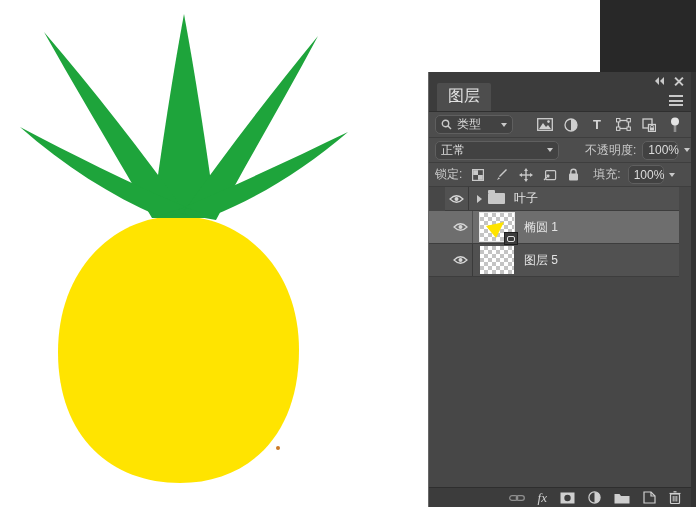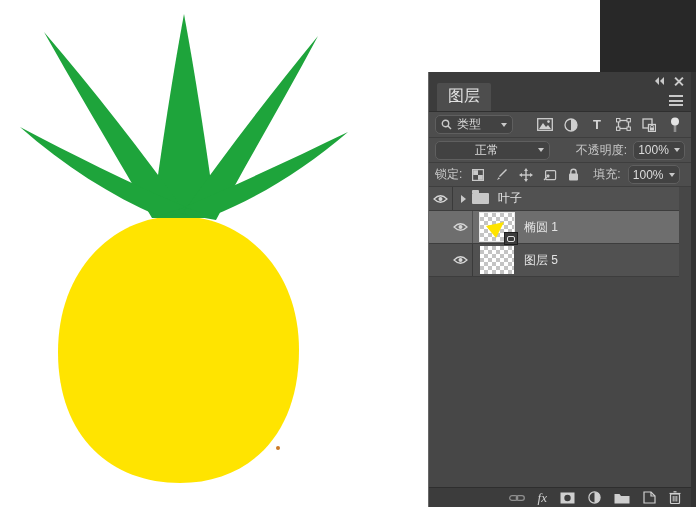--- a/index.html
+++ b/index.html
@@ -18,29 +18,29 @@
   .tabbar { height:22px; background:#3c3c3c; display:flex; align-items:flex-end; padding-left:8px; position:relative; border-bottom:1px solid #2f2f2f; }
   .tab { background:#4d4d4d; padding:3px 11px 4px; font-size:16px; color:#e2e2e2; border-radius:2px 2px 0 0; }
   .menu-btn { position:absolute; right:8px; top:5px; width:14px; height:11px; display:flex; flex-direction:column; justify-content:space-between; }
   .menu-btn i { display:block; height:2px; background:#c9c9c9; }
 
   .hrow { height:26px; background:#4d4d4d; border-bottom:1px solid #3e3e3e; display:flex; align-items:center; padding:0 6px; gap:6px; }
   .well { background:#424242; border:1px solid #5f5f5f; height:19px; display:flex; align-items:center; padding:0 5px; gap:5px; color:#dcdcdc; border-radius:5px; }
   .well .grow { flex:1; }
   .chev { width:0; height:0; border-left:3.5px solid transparent; border-right:3.5px solid transparent; border-top:4px solid #c9c9c9; }
   .lbl { color:#c9c9c9; white-space:nowrap; }
-  .valbox { width:52px; justify-content:center; }
+  .valbox { width:36px; justify-content:space-between; }
 
   .fil-ico { width:20px; height:18px; display:flex; align-items:center; justify-content:center; }
   .lock-ico { width:17px; height:16px; display:flex; align-items:center; justify-content:center; }
 
   .list { height:300px; background:#474747; overflow:hidden; }
   .row { display:flex; align-items:center; background:#515151; border-bottom:1px solid #3d3d3d; margin-right:12px; }
   .row.selected { background:#6e6e6e; }
-  .row.h24 { height:24px; }
+  .row.h24 { height:24px;margin-left:16px; }
   .row.h32 { height:33px;padding-left:20px; }
   .eyecell { width:24px; align-self:stretch; display:flex; align-items:center; justify-content:center; border-right:1px solid rgba(0,0,0,0.28); }
   .expander { width:0; height:0; border-top:4px solid transparent; border-bottom:4px solid transparent; border-left:5px solid #c9c9c9; margin:0 6px 0 8px; }
   .folder { width:17px; height:11px; background:#c8c8c8; border-radius:1px; position:relative; margin-right:9px; }
   .folder:before { content:""; position:absolute; left:0; top:-3px; width:7px; height:3px; background:#c8c8c8; border-radius:1px 1px 0 0; }
   .lname { color:#e3e3e3; }
   .thumb { width:34px; height:28px; margin:0 10px 0 7px; position:relative; }
   .checker { background-color:#ffffff;
     background-image:linear-gradient(45deg,#c4c4c4 25%,transparent 25%,transparent 75%,#c4c4c4 75%),
                      linear-gradient(45deg,#c4c4c4 25%,transparent 25%,transparent 75%,#c4c4c4 75%);
@@ -146,21 +146,21 @@
     </span>
     <span class="fil-ico">
       <svg width="10" height="16" viewBox="0 0 10 16">
           <rect x="3.7" y="7" width="2.6" height="8" fill="#8f8f8f"></rect>
           <circle cx="5" cy="4.5" r="4" fill="#e4e4e4"></circle>
         </svg>
     </span>
   </div>
 
   <div class="hrow" style="height:25px;">
-    <div class="well" style="width:124px;text-align:center;">
+    <div class="well" style="width:124px;">
       <span class="grow">正常</span>
       <span class="chev"></span>
     </div>
     <span class="lbl" style="margin-left:20px;">不透明度:</span>
     <div class="well valbox">
       <span>100%</span>
       <span class="chev"></span>
     </div>
   </div>
 

